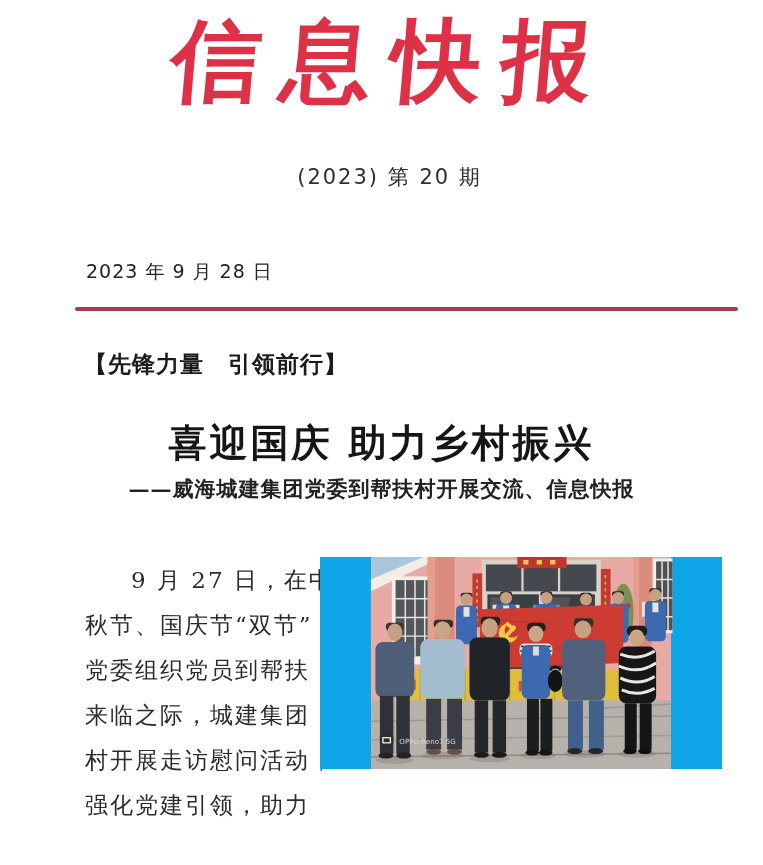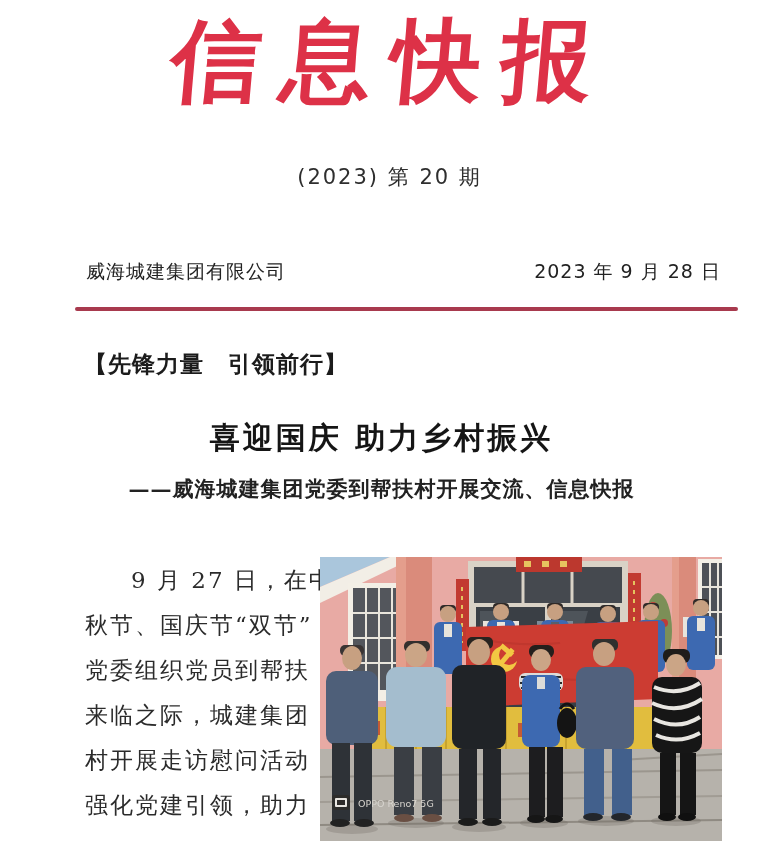--- a/index.html
+++ b/index.html
@@ -37,54 +37,53 @@
     position:absolute;top:307px;left:75px;width:663px;height:3.5px;
     background:#a83a4e;border-radius:2px;
   }
   .section-header{
     position:absolute;top:349px;left:84px;
     font-size:23px;font-weight:700;letter-spacing:1px;color:#1b1b1b;
   }
   .article-title{
     position:absolute;top:418px;left:0;width:100%;margin:0;
     text-align:center;
-    font-size:30px;font-weight:800;letter-spacing:3px;color:#151515;
+    font-size:38px;font-weight:800;letter-spacing:3px;color:#151515;
   }
   .article-subtitle{
     position:absolute;top:475px;left:0;width:100%;
     text-align:center;
     font-family:"DejaVu Serif","Liberation Serif",serif;
     font-size:21px;font-weight:600;letter-spacing:1px;color:#222;
     white-space:nowrap;
   }
   .content{position:absolute;top:556px;left:0;width:763px;height:300px;}
   .body-text{
     position:absolute;top:2px;left:85px;width:236px;
     font-family:"DejaVu Serif","Liberation Serif",serif;
     font-size:23px;line-height:45px;letter-spacing:2px;color:#2b2b2b;
   }
   .body-text .line{white-space:nowrap;}
   .body-text .indent{text-indent:46px;}
   .photo{
-    position:absolute;top:1px;left:320px;width:402px;height:284px;
-    background:#8b5cf6;
+    position:absolute;top:1px;left:320px;width:402px;height:212px;
+    background:#0ea5e9;
   }
   .photo svg{display:block;width:100%;height:100%;filter:saturate(0.95) blur(0.3px);}
 </style>
 </head>
 <body>
 
 <div class="page">
 
   <div class="masthead-title">信息快报</div>
 
   <div class="issue-line">(2023) 第 20 期</div>
 
   <div class="info-row">
-    <span>威海城建集团有限公司</span>
     <span>2023 年 9 月 28 日</span>
   </div>
 
   <div class="red-rule"></div>
 
   <div class="section-header">【先锋力量　引领前行】</div>
 
   <h1 class="article-title">喜迎国庆 助力乡村振兴</h1>
 
   <div class="article-subtitle">——威海城建集团党委到帮扶村开展交流、信息快报</div>

